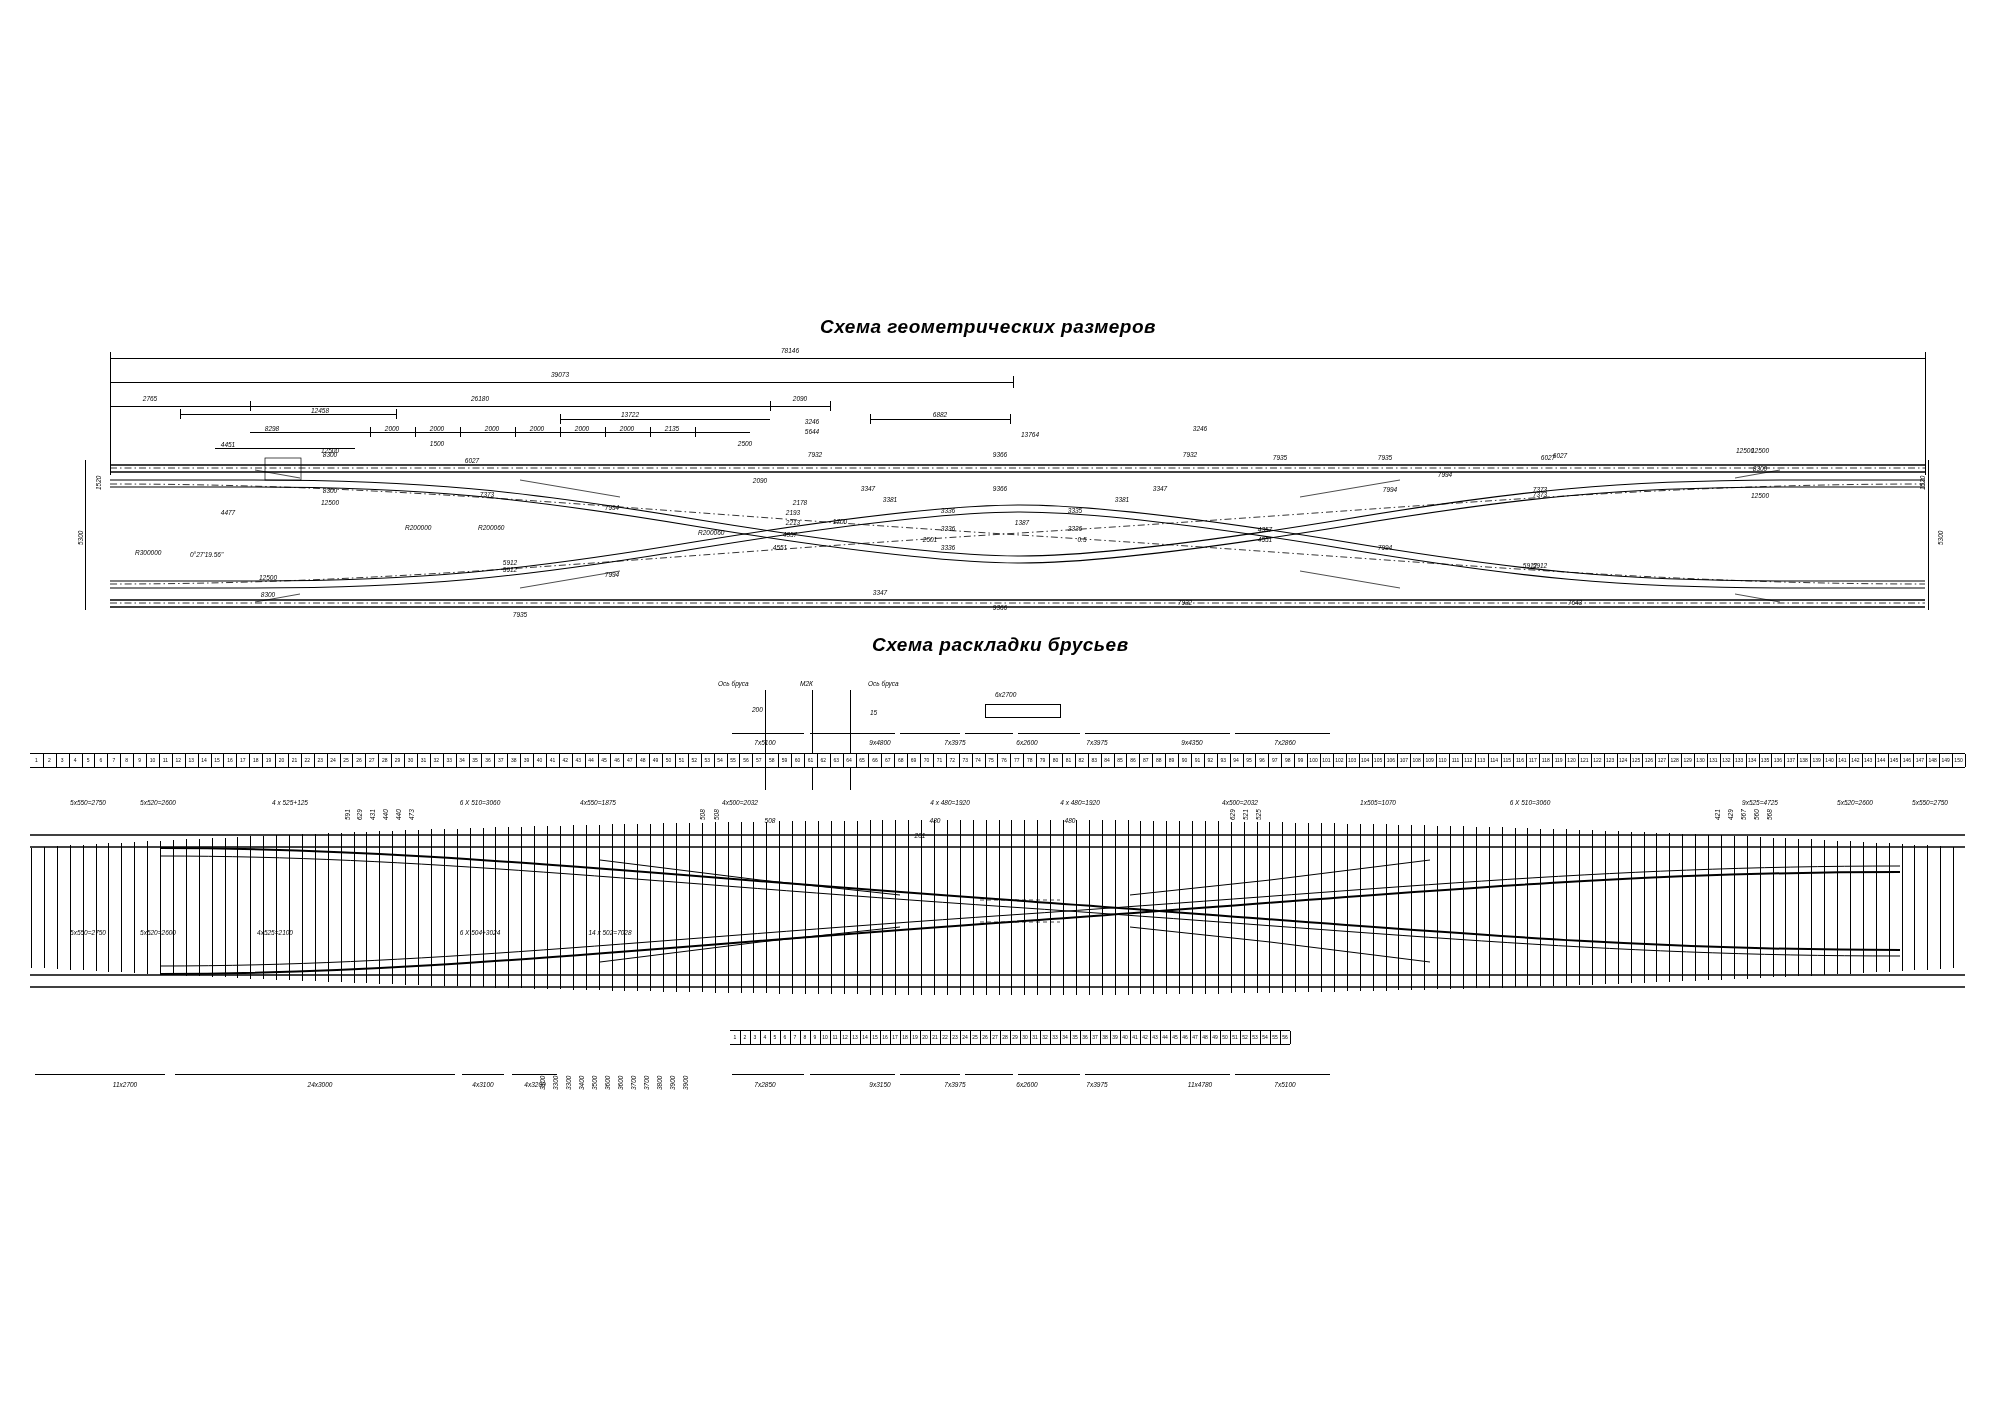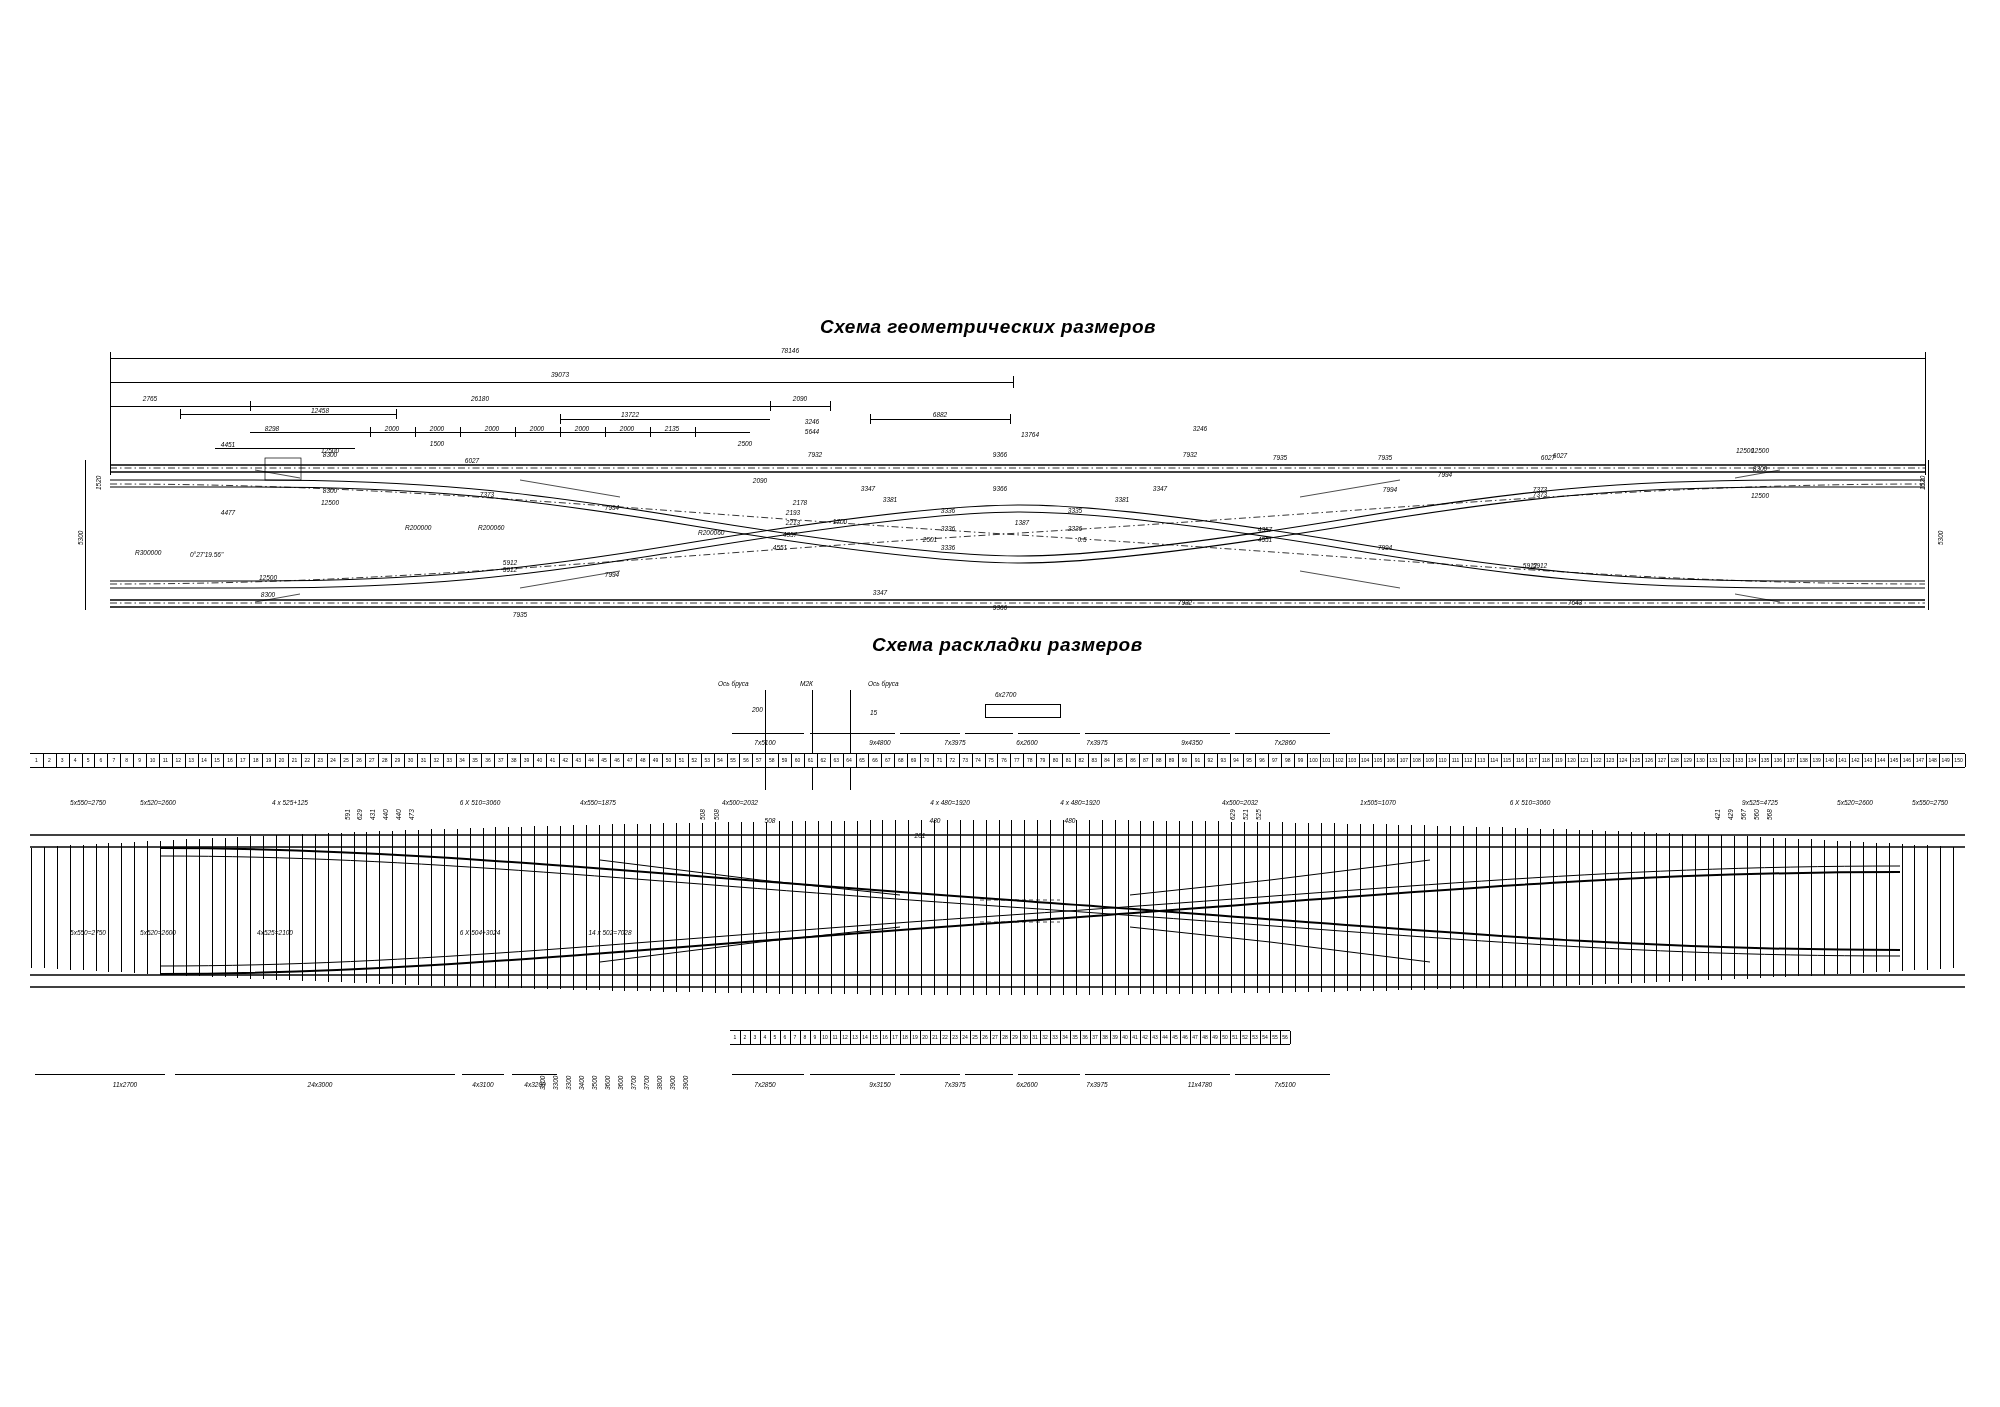--- a/index.html
+++ b/index.html
@@ -26,21 +26,21 @@
   .numcell{position:absolute;top:0;height:13px;border-right:1px solid #000;font-size:5px;text-align:center;line-height:13px;overflow:hidden;}
 
   svg.ov{position:absolute;left:0;top:0;width:2000px;height:1407px;pointer-events:none;}
 </style>
 </head>
 <body>
 
 <div id="sheet">
 
   <div class="ttl" id="title-geom">Схема геометрических размеров</div>
-  <div class="ttl" id="title-sleep">Схема раскладки размеров</div>
+  <div class="ttl" id="title-sleep">Схема раскладки брусьев</div>
 
   <div id="geom">
 
     <div class="ln h" style="left:110px;top:358px;width:1815px;"></div>
     <div class="ln v" style="left:110px;top:352px;height:12px;"></div>
     <div class="ln v" style="left:1925px;top:352px;height:12px;"></div>
     <div class="lbl it c" style="left:790px;top:348px;">78146</div>
 
     <div class="ln h" style="left:110px;top:382px;width:903px;"></div>
     <div class="ln v" style="left:110px;top:376px;height:12px;"></div>

